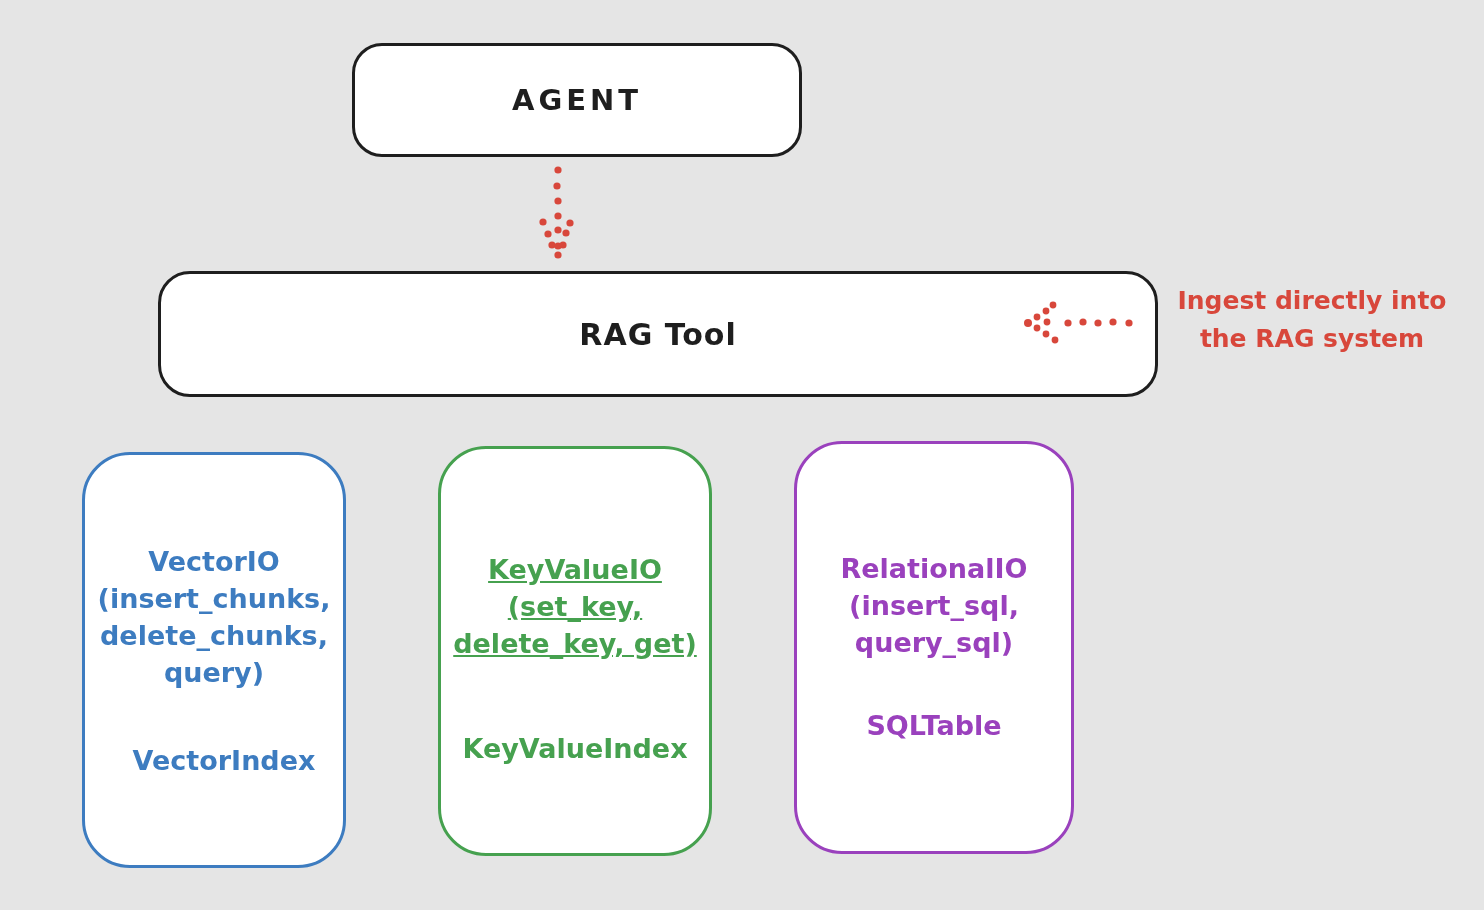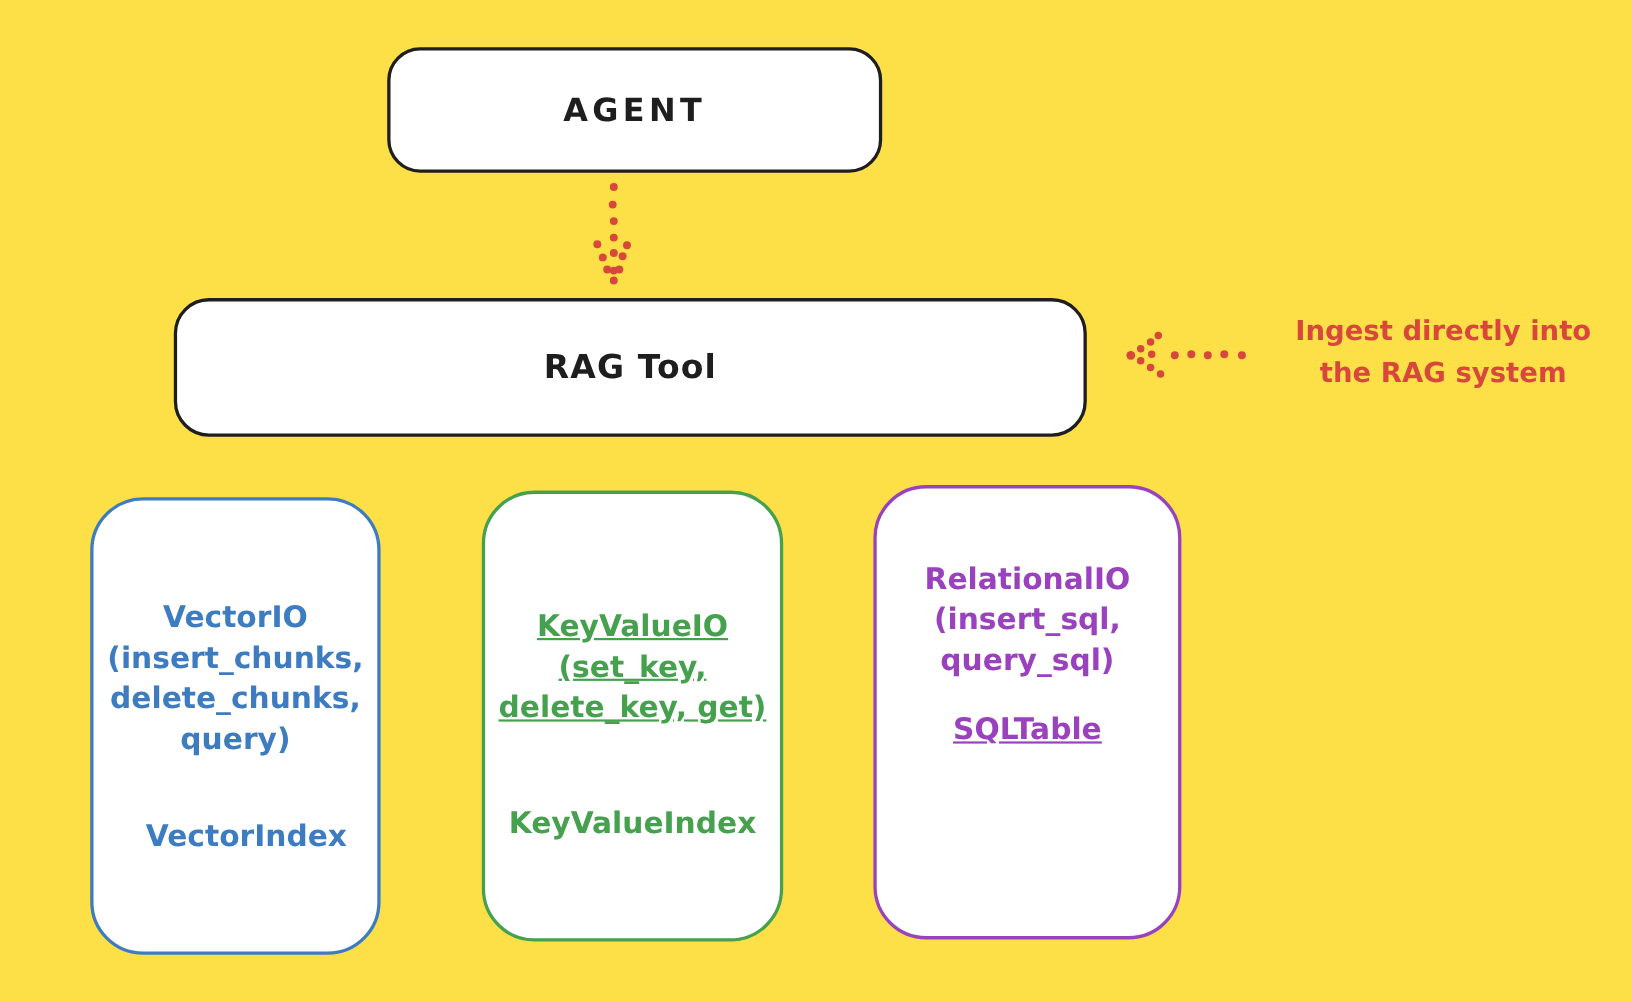--- a/index.html
+++ b/index.html
@@ -1,20 +1,20 @@
 <!DOCTYPE html>
 <html><head>
 <meta charset="utf-8">
 <style>
   html, body { margin: 0; padding: 0; background: #ffffff; }
   #canvas {
     position: relative;
     width: 1484px;
     height: 910px;
-    background: #fde047;
+    background: #e5e5e5;
     overflow: hidden;
     font-family: "DejaVu Sans", sans-serif;
     color: #1e1e1e;
   }
 
   
   .node {
     position: absolute;
     border: 3.5px solid #1e1e1e;
     background: #ffffff;
@@ -24,21 +24,21 @@
     box-sizing: border-box;
   }
   #agent-box {
     left: 352px; top: 43px; width: 450px; height: 114px;
     border-radius: 30px;
   }
   #agent-box .node-label {
     font-size: 29px; font-weight: 700; letter-spacing: 4px;
   }
   #rag-box {
-    left: 158px; top: 271px; width: 830px; height: 126px;
+    left: 158px; top: 271px; width: 1000px; height: 126px;
     border-radius: 32px;
   }
   #rag-box .node-label {
     font-size: 30px; font-weight: 600; letter-spacing: 1px;
   }
 
   
   .io-box {
     position: absolute;
     background: #ffffff;
@@ -67,22 +67,22 @@
     left: 438px; top: 446px; width: 274px; height: 410px;
     border-color: #46a14f; color: #46a14f;
   }
   #keyvalue-box .io-body  { margin-top: 102px; text-decoration: underline; }
   #keyvalue-box .io-index { margin-top: 68px; }
 
   #relational-box {
     left: 794px; top: 441px; width: 280px; height: 413px;
     border-color: #9a41bd; color: #9a41bd;
   }
-  #relational-box .io-body  { margin-top: 64px; }
-  #relational-box .io-index { margin-top: 26px; text-decoration: underline; }
+  #relational-box .io-body  { margin-top: 106px; }
+  #relational-box .io-index { margin-top: 46px; }
 
   
   #annotation-text {
     position: absolute;
     left: 1140px; top: 282px; width: 344px;
     text-align: center;
     font-size: 25px;
     font-weight: 700;
     line-height: 38px;
     color: #d8473b;

